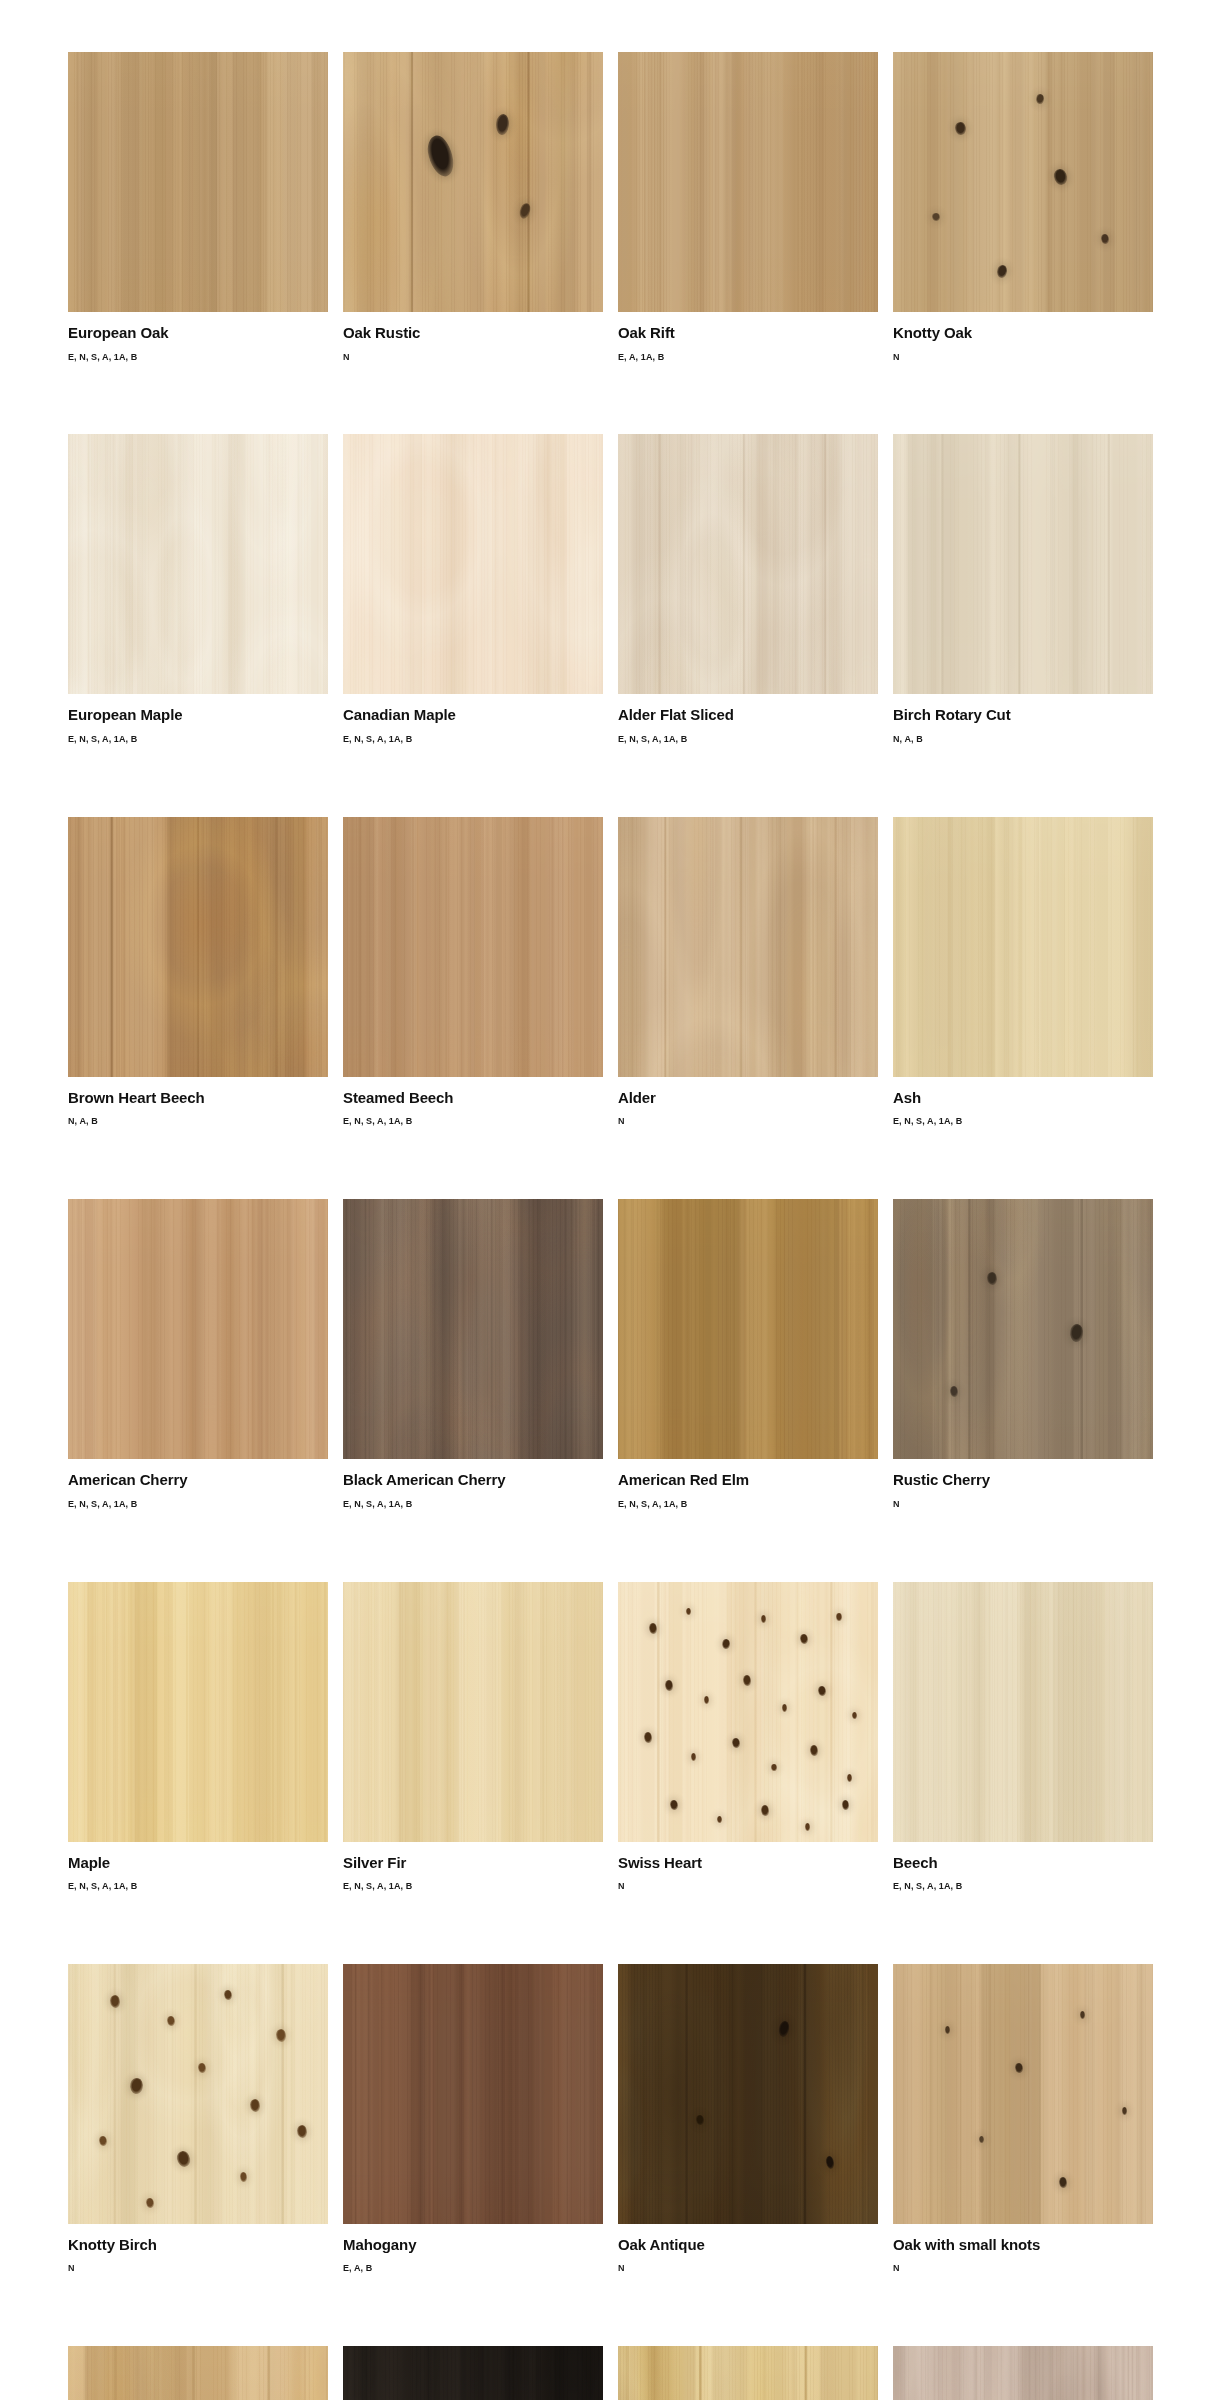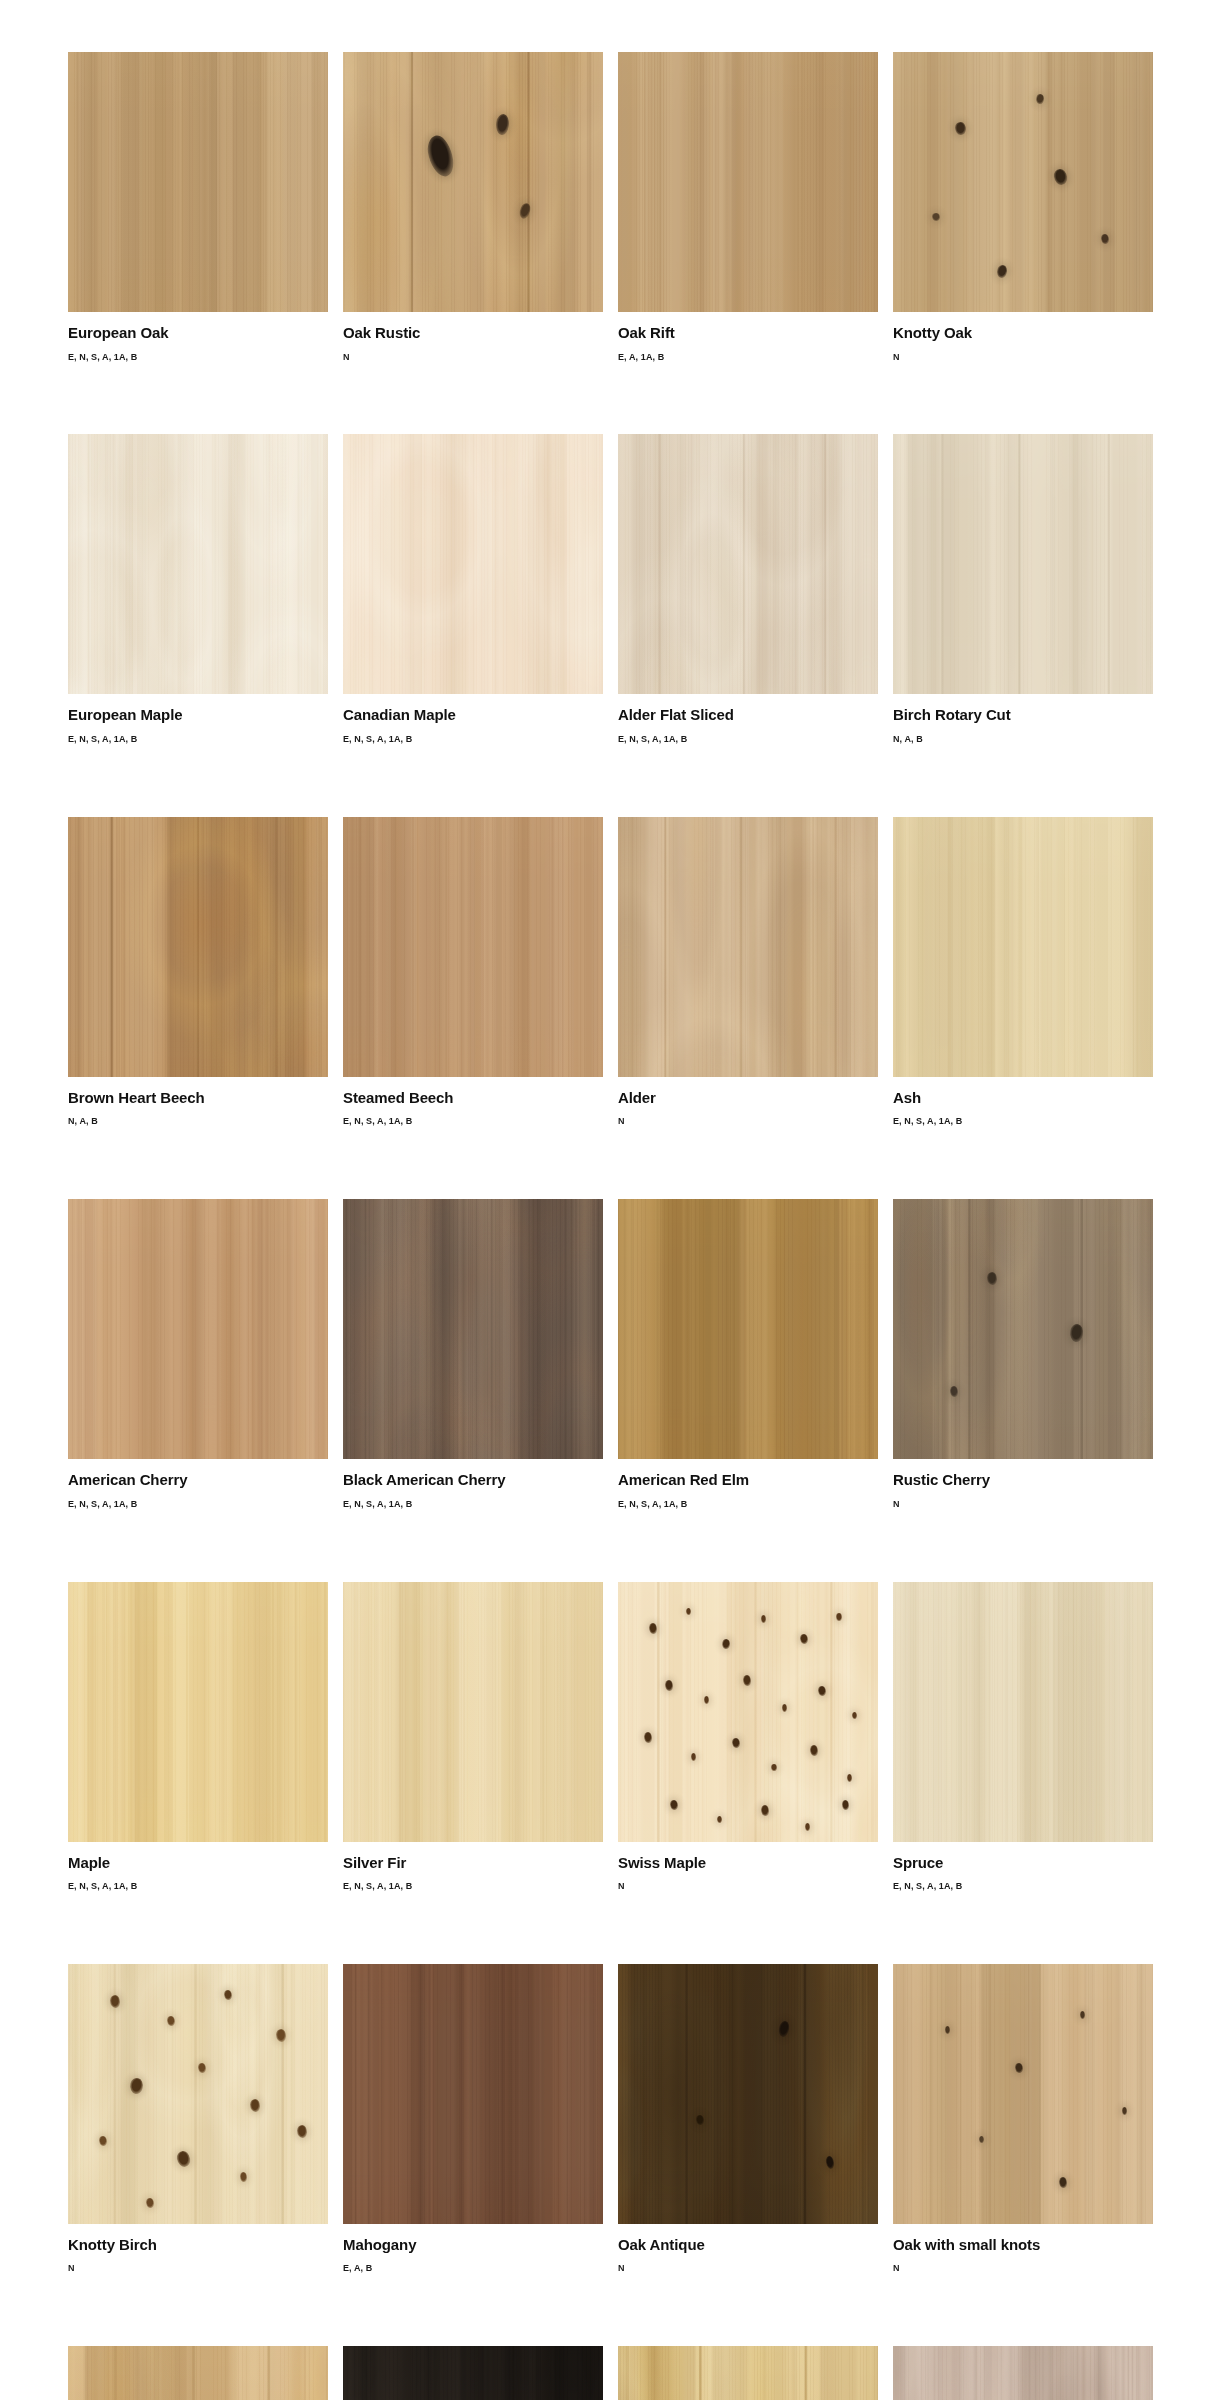--- a/index.html
+++ b/index.html
@@ -307,30 +307,30 @@
           <span class="knot" style="left: 59%; top: 70%; width: 2%; height: 3%; transform: rotate(0deg); background: radial-gradient(at 50% 45%, rgb(90, 58, 28) 0%, rgb(90, 58, 28) 46%, rgba(90, 58, 28, 0.55) 66%, rgba(90, 58, 28, 0.12) 88%, transparent 100%); box-shadow: rgba(90, 58, 28, 0.18) 0px 0px 6px 2px;"></span>
           <span class="knot" style="left: 74%; top: 63%; width: 3%; height: 4%; transform: rotate(0deg); background: radial-gradient(at 50% 45%, rgb(74, 47, 20) 0%, rgb(74, 47, 20) 46%, rgba(74, 47, 20, 0.55) 66%, rgba(74, 47, 20, 0.12) 88%, transparent 100%); box-shadow: rgba(74, 47, 20, 0.18) 0px 0px 6px 2px;"></span>
           <span class="knot" style="left: 88%; top: 74%; width: 2%; height: 3%; transform: rotate(0deg); background: radial-gradient(at 50% 45%, rgb(90, 58, 28) 0%, rgb(90, 58, 28) 46%, rgba(90, 58, 28, 0.55) 66%, rgba(90, 58, 28, 0.12) 88%, transparent 100%); box-shadow: rgba(90, 58, 28, 0.18) 0px 0px 6px 2px;"></span>
           <span class="knot" style="left: 20%; top: 84%; width: 3%; height: 4%; transform: rotate(0deg); background: radial-gradient(at 50% 45%, rgb(69, 44, 20) 0%, rgb(69, 44, 20) 46%, rgba(69, 44, 20, 0.55) 66%, rgba(69, 44, 20, 0.12) 88%, transparent 100%); box-shadow: rgba(69, 44, 20, 0.18) 0px 0px 6px 2px;"></span>
           <span class="knot" style="left: 38%; top: 90%; width: 2%; height: 3%; transform: rotate(0deg); background: radial-gradient(at 50% 45%, rgb(90, 58, 28) 0%, rgb(90, 58, 28) 46%, rgba(90, 58, 28, 0.55) 66%, rgba(90, 58, 28, 0.12) 88%, transparent 100%); box-shadow: rgba(90, 58, 28, 0.18) 0px 0px 6px 2px;"></span>
           <span class="knot" style="left: 55%; top: 86%; width: 3%; height: 4%; transform: rotate(0deg); background: radial-gradient(at 50% 45%, rgb(74, 47, 20) 0%, rgb(74, 47, 20) 46%, rgba(74, 47, 20, 0.55) 66%, rgba(74, 47, 20, 0.12) 88%, transparent 100%); box-shadow: rgba(74, 47, 20, 0.18) 0px 0px 6px 2px;"></span>
           <span class="knot" style="left: 72%; top: 93%; width: 2%; height: 3%; transform: rotate(0deg); background: radial-gradient(at 50% 45%, rgb(90, 58, 28) 0%, rgb(90, 58, 28) 46%, rgba(90, 58, 28, 0.55) 66%, rgba(90, 58, 28, 0.12) 88%, transparent 100%); box-shadow: rgba(90, 58, 28, 0.18) 0px 0px 6px 2px;"></span>
           <span class="knot" style="left: 86%; top: 84%; width: 3%; height: 4%; transform: rotate(0deg); background: radial-gradient(at 50% 45%, rgb(69, 44, 20) 0%, rgb(69, 44, 20) 46%, rgba(69, 44, 20, 0.55) 66%, rgba(69, 44, 20, 0.12) 88%, transparent 100%); box-shadow: rgba(69, 44, 20, 0.18) 0px 0px 6px 2px;"></span>
         </div>
       </div>
-      <div class="swatch-name">Swiss Maple</div>
+      <div class="swatch-name">Swiss Heart</div>
       <div class="swatch-codes">N</div>
     </div>
     <div class="swatch-card">
       <div class="swatch-chip" style="background: rgb(230, 217, 186);">
         <div class="grain-base" style="background-image: linear-gradient(90deg, rgba(244, 236, 216, 0.404) 0%, rgba(244, 236, 216, 0.404) 9.27%, rgba(244, 236, 216, 0.17) 14.7%, rgba(244, 236, 216, 0.17) 27.58%, transparent 33.45%, rgba(207, 190, 153, 0.39) 36%, transparent 38.54%, rgba(244, 236, 216, 0.227) 40.43%, rgba(244, 236, 216, 0.227) 48.07%, transparent 48.17%, rgba(207, 190, 153, 0.447) 53.52%, transparent 58.87%, rgba(207, 190, 153, 0.41) 61.04%, rgba(207, 190, 153, 0.41) 69.5%, transparent 75.23%, rgba(244, 236, 216, 0.31) 80.34%, transparent 85.45%, transparent 89.39%, rgba(207, 190, 153, 0.376) 91.26%, transparent 93.14%, rgba(207, 190, 153, 0.216) 97.87%, rgba(207, 190, 153, 0.216) 100%, transparent 100%);"></div>
         <div class="grain-fine" style="background-image: linear-gradient(90deg, rgba(207, 190, 153, 0.298) 0%, rgba(207, 190, 153, 0.298) 1.71%, transparent 2.13%, rgba(207, 190, 153, 0.208) 2.46%, transparent 2.79%, rgba(244, 236, 216, 0.263) 3.71%, rgba(244, 236, 216, 0.263) 5.33%, transparent 6.32%, rgba(244, 236, 216, 0.196) 6.65%, transparent 6.99%, transparent 7.85%, rgba(207, 190, 153, 0.286) 8.13%, transparent 8.42%, rgba(244, 236, 216, 0.337) 8.89%, rgba(244, 236, 216, 0.337) 10.51%, rgba(244, 236, 216, 0.23) 11.49%, rgba(244, 236, 216, 0.23) 12.83%, rgba(207, 190, 153, 0.227) 12.95%, rgba(207, 190, 153, 0.227) 13.96%, rgba(207, 190, 153, 0.26) 14.42%, rgba(207, 190, 153, 0.26) 15.12%, rgba(207, 190, 153, 0.33) 15.22%, rgba(207, 190, 153, 0.33) 17.08%, transparent 17.64%, rgba(244, 236, 216, 0.235) 18.06%, transparent 18.48%, rgba(244, 236, 216, 0.176) 18.65%, rgba(244, 236, 216, 0.176) 19.86%, transparent 20.79%, rgba(244, 236, 216, 0.153) 21.26%, transparent 21.73%, rgba(207, 190, 153, 0.118) 22.67%, rgba(207, 190, 153, 0.118) 24.28%, transparent 24.89%, rgba(244, 236, 216, 0.333) 26%, transparent 27.12%, rgba(244, 236, 216, 0.224) 28.19%, rgba(244, 236, 216, 0.224) 29.74%, rgba(207, 190, 153, 0.243) 29.91%, rgba(207, 190, 153, 0.243) 30.9%, transparent 31.19%, rgba(207, 190, 153, 0.243) 32.26%, transparent 33.34%, transparent 33.37%, rgba(244, 236, 216, 0.35) 34.29%, transparent 35.21%, transparent 36.05%, rgba(207, 190, 153, 0.118) 36.36%, transparent 36.67%, rgba(244, 236, 216, 0.133) 37.13%, rgba(244, 236, 216, 0.133) 37.89%, transparent 38.87%, rgba(207, 190, 153, 0.22) 39.61%, transparent 40.35%, rgba(244, 236, 216, 0.184) 41.23%, rgba(244, 236, 216, 0.184) 43.46%, transparent 44.23%, rgba(207, 190, 153, 0.255) 44.74%, transparent 45.26%, transparent 45.86%, rgba(244, 236, 216, 0.176) 47%, transparent 48.14%, transparent 48.86%, rgba(244, 236, 216, 0.35) 49.44%, transparent 50.01%, rgba(207, 190, 153, 0.353) 50.26%, rgba(207, 190, 153, 0.353) 52.36%, rgba(244, 236, 216, 0.208) 52.71%, rgba(244, 236, 216, 0.208) 54.05%, transparent 54.9%, rgba(244, 236, 216, 0.227) 55.56%, transparent 56.23%, transparent 56.95%, rgba(207, 190, 153, 0.15) 57.58%, transparent 58.21%, transparent 59.24%, rgba(207, 190, 153, 0.243) 59.78%, transparent 60.32%, transparent 60.89%, rgba(207, 190, 153, 0.137) 61.27%, transparent 61.66%, rgba(244, 236, 216, 0.133) 62.58%, rgba(244, 236, 216, 0.133) 63.26%, rgba(244, 236, 216, 0.125) 63.86%, rgba(244, 236, 216, 0.125) 64.53%, transparent 65.31%, rgba(207, 190, 153, 0.314) 65.71%, transparent 66.11%, rgba(244, 236, 216, 0.17) 66.3%, rgba(244, 236, 216, 0.17) 67.03%, transparent 67.36%, rgba(207, 190, 153, 0.14) 68.52%, transparent 69.68%, rgba(207, 190, 153, 0.184) 70.12%, rgba(207, 190, 153, 0.184) 72.05%, rgba(207, 190, 153, 0.38) 72.82%, rgba(207, 190, 153, 0.38) 75.01%, rgba(207, 190, 153, 0.204) 75.35%, rgba(207, 190, 153, 0.204) 77.36%, rgba(207, 190, 153, 0.35) 78.36%, rgba(207, 190, 153, 0.35) 79.84%, rgba(207, 190, 153, 0.27) 80.08%, rgba(207, 190, 153, 0.27) 81.45%, rgba(207, 190, 153, 0.365) 82.26%, rgba(207, 190, 153, 0.365) 82.91%, rgba(207, 190, 153, 0.173) 83.61%, rgba(207, 190, 153, 0.173) 84.56%, transparent 84.7%, rgba(207, 190, 153, 0.14) 85.03%, transparent 85.35%, rgba(244, 236, 216, 0.345) 85.67%, rgba(244, 236, 216, 0.345) 86.52%, transparent 86.56%, rgba(207, 190, 153, 0.35) 87.63%, transparent 88.71%, rgba(244, 236, 216, 0.286) 88.79%, rgba(244, 236, 216, 0.286) 89.36%, rgba(244, 236, 216, 0.14) 89.77%, rgba(244, 236, 216, 0.14) 90.6%, rgba(244, 236, 216, 0.176) 90.98%, rgba(244, 236, 216, 0.176) 93.21%, rgba(244, 236, 216, 0.227) 93.69%, rgba(244, 236, 216, 0.227) 96.04%, transparent 96.85%, rgba(207, 190, 153, 0.22) 97.28%, transparent 97.7%, transparent 97.72%, rgba(244, 236, 216, 0.15) 98.24%, transparent 98.76%, transparent 99.54%, rgba(207, 190, 153, 0.318) 99.77%, transparent 100%, transparent 100%), repeating-linear-gradient(90deg, rgba(207, 190, 153, 0.22) 0px, rgba(207, 190, 153, 0.22) 0.6px, transparent 0.6px, transparent 2.54737px);"></div>
         <div class="grain-tint" style="background-image: linear-gradient(rgba(244, 236, 216, 0.35) 0%, transparent 30%, transparent 72%, rgba(207, 190, 153, 0.25) 100%), linear-gradient(90deg, transparent 0%, rgba(207, 190, 153, 0.153) 2.25%, transparent 4.5%, transparent 7.64%, rgba(207, 190, 153, 0.282) 8.69%, transparent 9.73%, transparent 12.19%, rgba(244, 236, 216, 0.157) 13.82%, transparent 15.45%, rgba(207, 190, 153, 0.157) 17.24%, rgba(207, 190, 153, 0.157) 21.47%, transparent 21.81%, rgba(207, 190, 153, 0.13) 23.63%, transparent 25.44%, rgba(207, 190, 153, 0.145) 26.53%, rgba(207, 190, 153, 0.145) 28.85%, transparent 30.67%, rgba(244, 236, 216, 0.17) 34.1%, transparent 37.52%, rgba(207, 190, 153, 0.247) 40.56%, rgba(207, 190, 153, 0.247) 43.13%, transparent 45.04%, rgba(207, 190, 153, 0.216) 48.14%, transparent 51.25%, rgba(207, 190, 153, 0.28) 52.58%, rgba(207, 190, 153, 0.28) 57.59%, transparent 58.28%, rgba(244, 236, 216, 0.118) 60.74%, transparent 63.2%, transparent 65.41%, rgba(207, 190, 153, 0.294) 66.65%, transparent 67.89%, transparent 68.1%, rgba(207, 190, 153, 0.282) 69.36%, transparent 70.61%, rgba(207, 190, 153, 0.21) 72.99%, rgba(207, 190, 153, 0.21) 74.83%, transparent 77.73%, rgba(244, 236, 216, 0.145) 79.83%, transparent 81.94%, rgba(244, 236, 216, 0.118) 84.86%, rgba(244, 236, 216, 0.118) 87.68%, transparent 90.75%, rgba(207, 190, 153, 0.227) 93.23%, transparent 95.71%, rgba(207, 190, 153, 0.267) 96.15%, rgba(207, 190, 153, 0.267) 100%, transparent 100%);"></div>
       </div>
-      <div class="swatch-name">Spruce</div>
+      <div class="swatch-name">Beech</div>
       <div class="swatch-codes">E, N, S, A, 1A, B</div>
     </div>
     <div class="swatch-card">
       <div class="swatch-chip" style="background: rgb(236, 220, 183);">
         <div class="grain-base" style="background-image: linear-gradient(90deg, transparent 0%, transparent 23.62%, rgba(210, 189, 144, 0.55) 24.02%, rgba(210, 189, 144, 0.55) 24.32%, transparent 24.72%, transparent 48.74%, rgba(210, 189, 144, 0.55) 49.14%, rgba(210, 189, 144, 0.55) 49.44%, transparent 49.84%, transparent 75.73%, rgba(210, 189, 144, 0.55) 76.13%, rgba(210, 189, 144, 0.55) 76.43%, transparent 76.83%, transparent 100%), linear-gradient(90deg, rgba(210, 189, 144, 0.243) 0%, rgba(210, 189, 144, 0.243) 6.61%, transparent 16.03%, rgba(210, 189, 144, 0.345) 28%, transparent 39.97%, transparent 46.36%, rgba(210, 189, 144, 0.333) 52.09%, transparent 57.81%, transparent 59.34%, rgba(248, 238, 212, 0.173) 64.68%, transparent 70.03%, transparent 74.52%, rgba(248, 238, 212, 0.204) 85.58%, transparent 96.64%, transparent 100%);"></div>
         <div class="grain-figure" style="background-image: radial-gradient(18.9% 80.4% at 16.4% 24.4%, rgba(210, 189, 144, 0.286) 0%, transparent 34%, rgba(248, 238, 212, 0.286) 48%, transparent 70%), radial-gradient(35.7% 45.2% at 47.3% 30.8%, rgba(210, 189, 144, 0.25) 0%, transparent 34%, rgba(248, 238, 212, 0.28) 48%, transparent 70%), radial-gradient(19.5% 57.7% at 64.1% 36%, rgba(210, 189, 144, 0.353) 0%, transparent 34%, rgba(248, 238, 212, 0.35) 48%, transparent 70%), radial-gradient(23.6% 114.6% at 7.1% 21.9%, rgba(210, 189, 144, 0.17) 0%, transparent 34%, rgba(248, 238, 212, 0.357) 48%, transparent 70%), radial-gradient(17.8% 68.9% at 63.2% 6.3%, rgba(210, 189, 144, 0.3) 0%, transparent 34%, rgba(248, 238, 212, 0.333) 48%, transparent 70%);"></div>
         <div class="grain-fine" style="background-image: linear-gradient(90deg, rgba(210, 189, 144, 0.17) 0%, rgba(210, 189, 144, 0.17) 3.09%, rgba(248, 238, 212, 0.106) 3.71%, rgba(248, 238, 212, 0.106) 6.83%, rgba(248, 238, 212, 0.17) 6.97%, rgba(248, 238, 212, 0.17) 10.27%, transparent 10.84%, rgba(210, 189, 144, 0.384) 12.03%, transparent 13.22%, rgba(248, 238, 212, 0.34) 13.42%, rgba(248, 238, 212, 0.34) 16.28%, transparent 17.3%, rgba(248, 238, 212, 0.224) 18.03%, transparent 18.75%, rgba(248, 238, 212, 0.325) 19.75%, rgba(248, 238, 212, 0.325) 21.07%, rgba(248, 238, 212, 0.145) 22.87%, rgba(248, 238, 212, 0.145) 25.43%, rgba(210, 189, 144, 0.376) 26.69%, rgba(210, 189, 144, 0.376) 30.4%, rgba(248, 238, 212, 0.208) 31.57%, rgba(248, 238, 212, 0.208) 35.54%, transparent 37.48%, rgba(210, 189, 144, 0.13) 38.91%, transparent 40.34%, transparent 41.5%, rgba(210, 189, 144, 0.19) 42.23%, transparent 42.96%, rgba(248, 238, 212, 0.34) 43.94%, rgba(248, 238, 212, 0.34) 47.95%, rgba(248, 238, 212, 0.25) 48.72%, rgba(248, 238, 212, 0.25) 52.07%, rgba(210, 189, 144, 0.2) 53.34%, rgba(210, 189, 144, 0.2) 57.15%, transparent 58.48%, rgba(248, 238, 212, 0.137) 60.03%, transparent 61.59%, rgba(210, 189, 144, 0.21) 62.53%, rgba(210, 189, 144, 0.21) 65.92%, transparent 67.04%, rgba(210, 189, 144, 0.33) 69.04%, transparent 71.05%, rgba(210, 189, 144, 0.365) 72.96%, rgba(210, 189, 144, 0.365) 76.69%, transparent 78.21%, rgba(210, 189, 144, 0.35) 79.34%, transparent 80.46%, transparent 81.2%, rgba(248, 238, 212, 0.318) 83.13%, transparent 85.06%, transparent 85.09%, rgba(248, 238, 212, 0.35) 86.31%, transparent 87.53%, transparent 89.36%, rgba(248, 238, 212, 0.16) 90.09%, transparent 90.82%, rgba(248, 238, 212, 0.21) 92.4%, rgba(248, 238, 212, 0.21) 95.2%, transparent 95.83%, rgba(210, 189, 144, 0.36) 97.91%, transparent 100%, transparent 100%), repeating-linear-gradient(90deg, rgba(210, 189, 144, 0.22) 0px, rgba(210, 189, 144, 0.22) 0.6px, transparent 0.6px, transparent 2.70709px);"></div>
         <div class="grain-tint" style="background-image: linear-gradient(rgba(248, 238, 212, 0.35) 0%, transparent 30%, transparent 72%, rgba(210, 189, 144, 0.25) 100%), linear-gradient(90deg, transparent 0%, rgba(248, 238, 212, 0.15) 4%, transparent 8%, transparent 9.61%, rgba(210, 189, 144, 0.22) 12.62%, transparent 15.63%, transparent 18.19%, rgba(210, 189, 144, 0.275) 20.56%, transparent 22.94%, transparent 26.1%, rgba(248, 238, 212, 0.204) 30.52%, transparent 34.94%, rgba(248, 238, 212, 0.118) 38.52%, rgba(248, 238, 212, 0.118) 45.12%, rgba(210, 189, 144, 0.165) 45.49%, rgba(210, 189, 144, 0.165) 52.46%, rgba(248, 238, 212, 0.19) 54.88%, rgba(248, 238, 212, 0.19) 66.5%, rgba(248, 238, 212, 0.227) 69.1%, rgba(248, 238, 212, 0.227) 72.49%, rgba(248, 238, 212, 0.184) 75.42%, rgba(248, 238, 212, 0.184) 83.6%, transparent 84.02%, rgba(210, 189, 144, 0.12) 85.6%, transparent 87.18%, transparent 90.29%, rgba(210, 189, 144, 0.176) 95.14%, transparent 100%, transparent 100%);"></div>
         <div class="knots">
           <span class="knot" style="left: 16%; top: 12%; width: 4%; height: 5%; transform: rotate(0deg); background: radial-gradient(at 50% 45%, rgb(91, 60, 28) 0%, rgb(91, 60, 28) 46%, rgba(91, 60, 28, 0.55) 66%, rgba(91, 60, 28, 0.12) 88%, transparent 100%); box-shadow: rgba(91, 60, 28, 0.18) 0px 0px 6px 2px;"></span>

